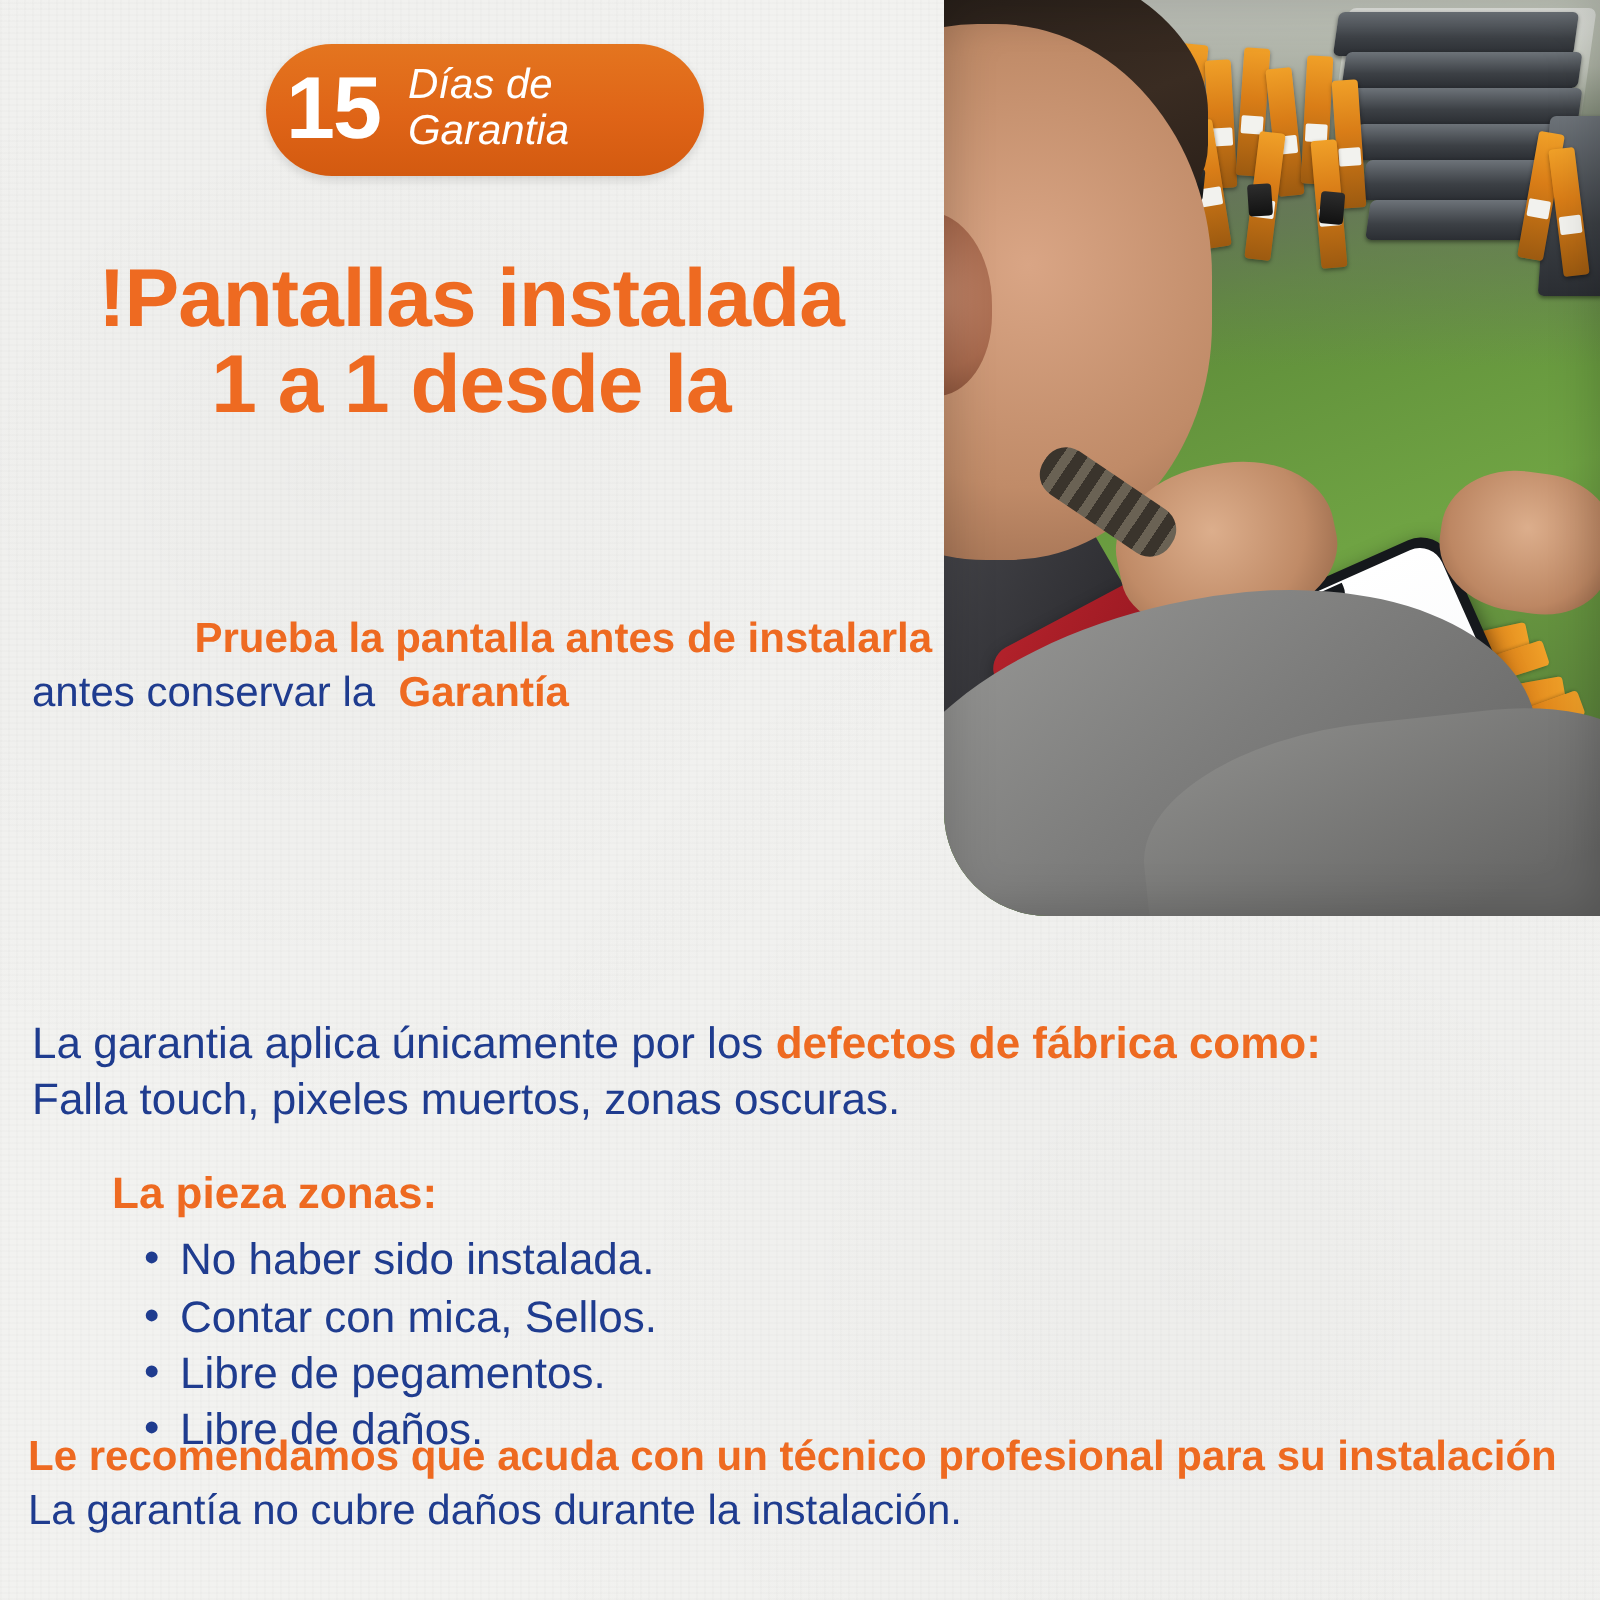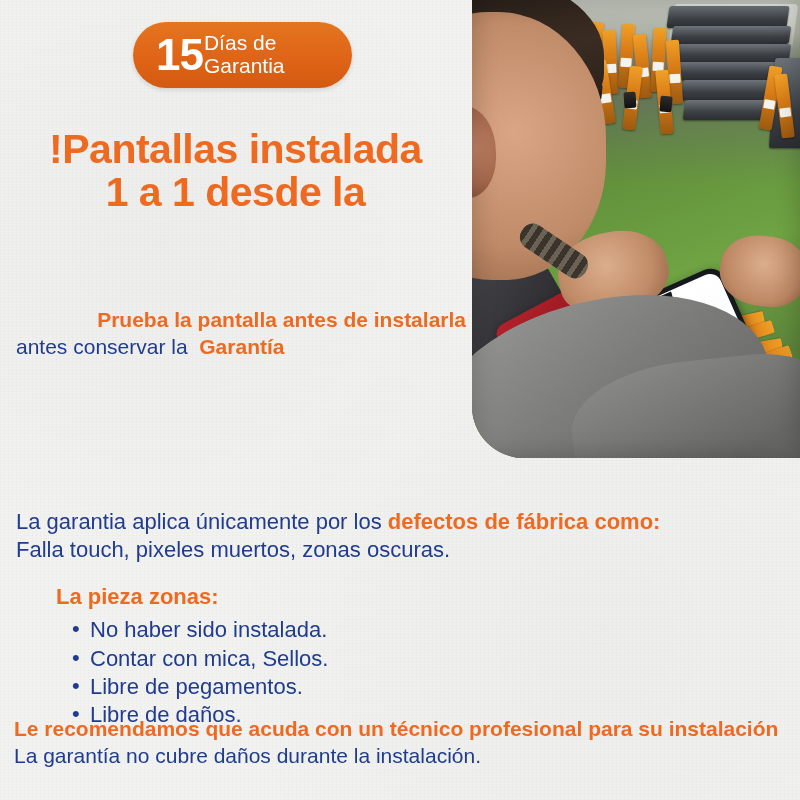--- a/index.html
+++ b/index.html
@@ -183,28 +183,29 @@
     border-radius: 33px;
     display: flex;
     align-items: center;
     box-shadow: 0 2px 5px rgba(0,0,0,.12);
   }
   #badge-number {
     color: #ffffff;
     font-size: 44px;
     font-weight: bold;
     line-height: 1;
-    margin-left: 23px;
+    margin-left: 10px;
     letter-spacing: -1px;
   }
   #badge-text {
     color: #ffffff;
     font-size: 21px;
     line-height: 1.08;
-    margin-left: 1px;
+    margin-left: 14px;
+    font-style: italic;
   }
 
   
   #headline {
     position: absolute;
     left: 8px; top: 128px;
     width: 455px;
     text-align: center;
     color: #ee6a21;
     font-size: 41px;

